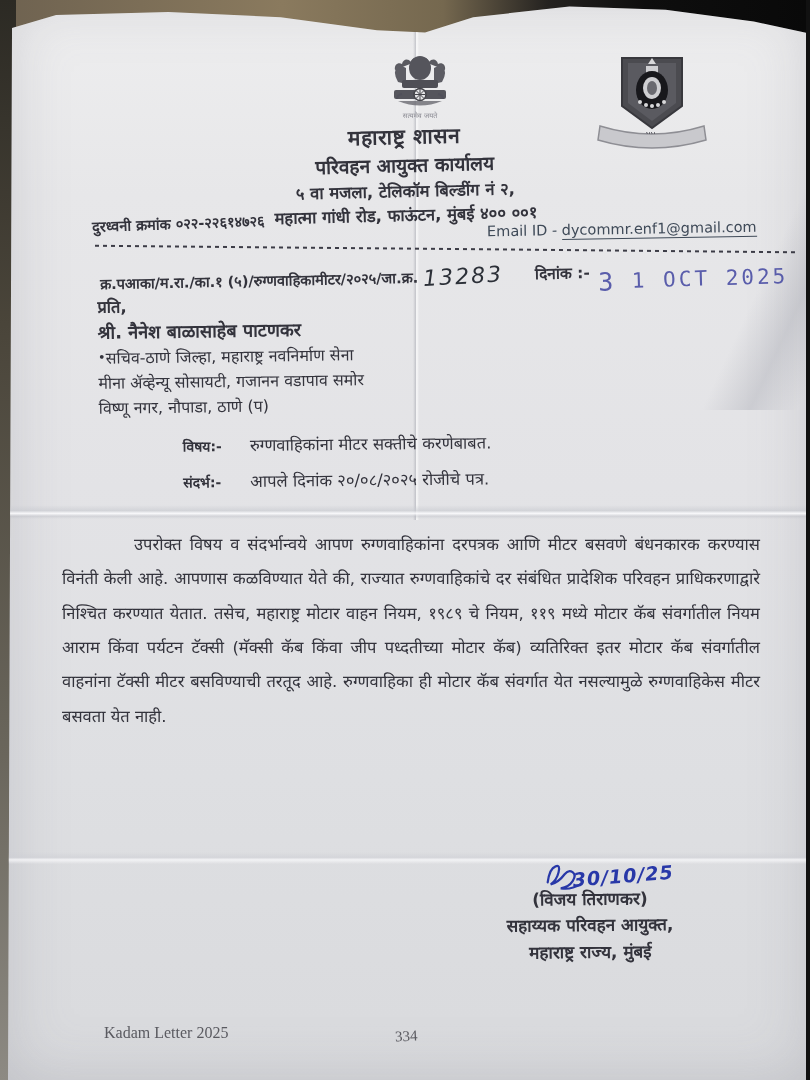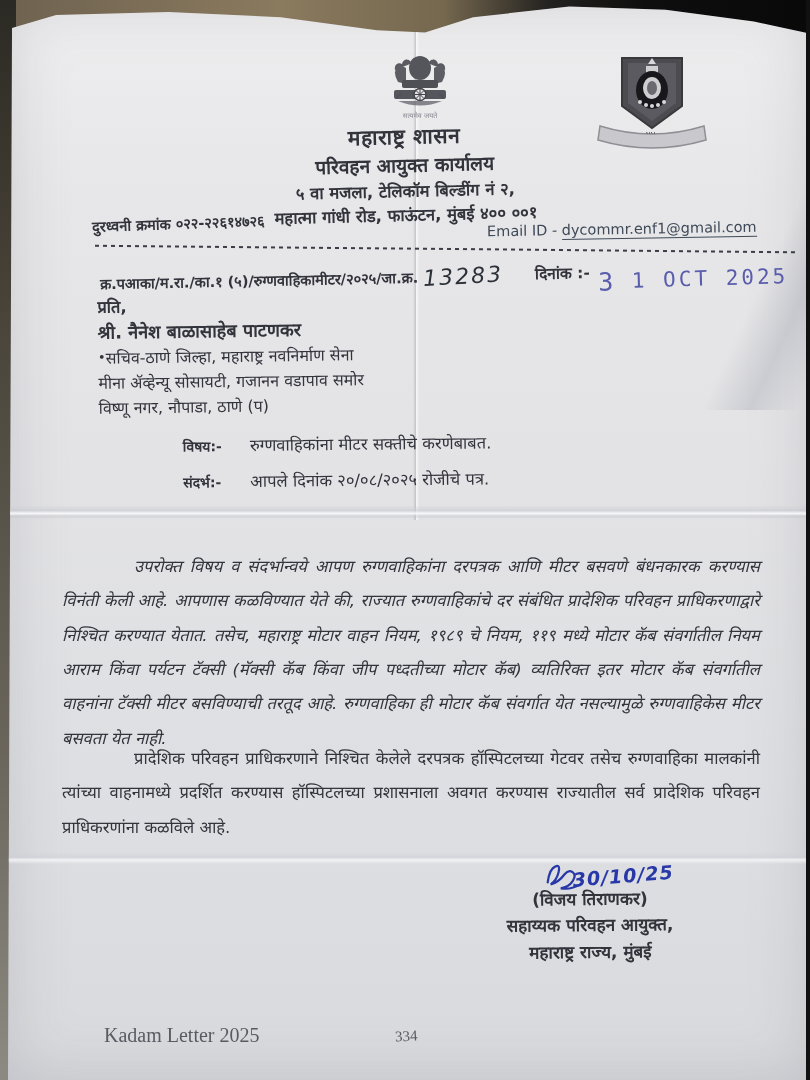--- a/index.html
+++ b/index.html
@@ -65,32 +65,32 @@
   .addressee-line{font-size:16px;font-weight:500;margin-top:9px;}
   .bullet{font-size:13px;vertical-align:top;}
 
   .subject-block{left:183px;top:432px;transform:rotate(-0.6deg);}
   .subj-row{margin-bottom:13px;}
   .subj-label{font-size:14px;font-weight:bold;display:inline-block;width:62px;}
   .subj-text{font-size:16.5px;font-weight:500;}
 
   .body-para{left:62px;width:698px;text-align:justify;text-indent:72px;
     font-size:16.5px;line-height:2.08;font-weight:500;}
-  .para1{top:550px;font-style:italic;}
+  .para1{top:528px;}
   .para2{top:742px;}
 
   .sig-block{left:455px;top:860px;width:270px;text-align:center;transform:rotate(-0.6deg);line-height:1.55;}
   .sig-hand{position:relative;height:34px;color:#2838a8;}
   .sig-date{position:absolute;left:118px;top:2px;font-size:19px;font-style:italic;font-weight:bold;
     color:#2838a8;transform:rotate(-4deg);letter-spacing:1px;}
   .sig-name{font-size:17px;font-weight:bold;margin-top:-8px;}
   .sig-role{font-size:17px;font-weight:600;}
   .sig-place{font-size:17px;font-weight:600;}
 
-  .footer-left{left:104px;top:1024px;font-family:"Liberation Serif",serif;font-size:20px;color:#5a5a60;}
+  .footer-left{left:104px;top:1024px;font-family:"Liberation Serif",serif;font-size:16px;color:#5a5a60;}
   .footer-page{left:395px;top:1028px;font-family:"Liberation Serif",serif;font-size:15px;color:#5a5a60;transform:rotate(-3deg);}
 
   .emblem-wrap{left:378px;top:52px;width:84px;height:78px;}
   .badge-wrap{left:588px;top:48px;width:128px;height:112px;}
 </style>
 </head>
 <body>
 
 <div class="scene">
   <div class="backdrop"></div>
@@ -182,21 +182,20 @@
       <span class="subj-label">विषय:-</span>
       <span class="subj-text">रुग्णवाहिकांना मीटर सक्तीचे करणेबाबत.</span>
     </div>
     <div class="subj-row">
       <span class="subj-label">संदर्भ:-</span>
       <span class="subj-text">आपले दिनांक २०/०८/२०२५ रोजीचे पत्र.</span>
     </div>
   </div>
 
   <div class="abs body-para para1 ink">उपरोक्त विषय व संदर्भान्वये आपण रुग्णवाहिकांना दरपत्रक आणि मीटर बसवणे बंधनकारक करण्यास विनंती केली आहे. आपणास कळविण्यात येते की, राज्यात रुग्णवाहिकांचे दर संबंधित प्रादेशिक परिवहन प्राधिकरणाद्वारे निश्चित करण्यात येतात. तसेच, महाराष्ट्र मोटार वाहन नियम, १९८९ चे नियम, ११९ मध्ये मोटार कॅब संवर्गातील नियम आराम किंवा पर्यटन टॅक्सी (मॅक्सी कॅब किंवा जीप पध्दतीच्या मोटार कॅब) व्यतिरिक्त इतर मोटार कॅब संवर्गातील वाहनांना टॅक्सी मीटर बसविण्याची तरतूद आहे. रुग्णवाहिका ही मोटार कॅब संवर्गात येत नसल्यामुळे रुग्णवाहिकेस मीटर बसवता येत नाही.</div>
-  <div class="abs body-para para2 ink">प्रादेशिक परिवहन प्राधिकरणाने निश्चित केलेले दरपत्रक हॉस्पिटलच्या गेटवर तसेच रुग्णवाहिका मालकांनी त्यांच्या वाहनामध्ये प्रदर्शित करण्यास हॉस्पिटलच्या प्रशासनाला अवगत करण्यास राज्यातील सर्व प्रादेशिक परिवहन प्राधिकरणांना कळविले आहे.</div>
 
   <div class="abs sig-block ink">
     <div class="sig-hand">
       <svg width="120" height="34" viewBox="0 0 120 34">
         <path d="M18 22 q2 -14 8 -16 q5 -2 3 6 q-2 8 -8 12 q8 -2 14 -10 q4 -5 8 -2 q4 3 0 9 q-4 6 -12 7 q10 2 20 -4" fill="none" stroke="#2838a8" stroke-width="2.2" stroke-linecap="round"></path>
       </svg>
       <span class="sig-date">30/10/25</span>
     </div>
     <div class="sig-name">(विजय तिराणकर)</div>
     <div class="sig-role">सहाय्यक परिवहन आयुक्त,</div>

